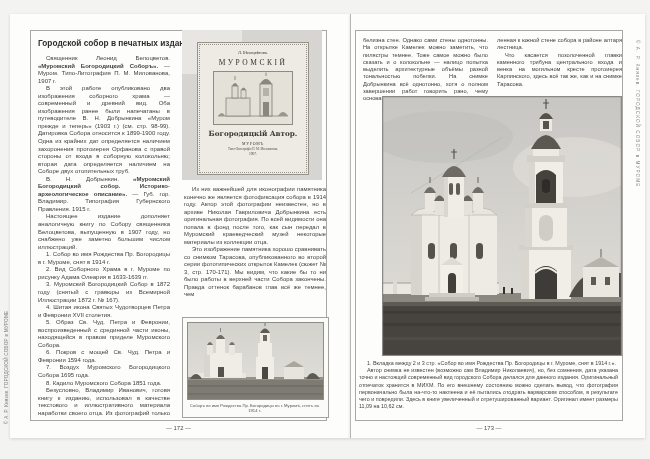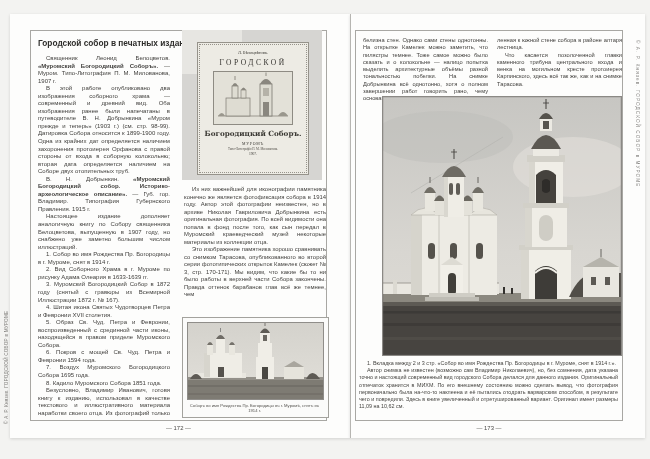--- a/index.html
+++ b/index.html
@@ -72,41 +72,41 @@
     <p>6. Покров с мощей Св. Чуд. Петра и Февронии 1594 года.</p>
     <p>7. Воздух Муромского Богородицкого Собора 1695 года.</p>
     <p>8. Кадило Муромского Собора 1851 года.</p>
     <p>Безусловно, Владимир Иванович, готовя книгу к изданию, использовал в качестве текстового и иллюстративного материала наработки своего отца. Из фотографий только одна повторяется — вид собора до реставрации в 1872 году из журнала «Всемирной Иллюстрации» — все остальные новые, нигде ранее не встречающиеся.</p>
   </div>
 
   <div id="cover-scan">
     <div class="tape"></div>
     <div id="cover">
       <div class="author">Л. Бѣлоцвѣтовъ.</div>
-      <div class="t1">ГОРОДСКОЙ</div>
+      <div class="t1">МУРОМСКІЙ</div>
       <div class="engr">
         <svg width="78" height="52" viewBox="0 0 78 52">
           <rect x="0" y="0" width="78" height="52" fill="#e3e1d8"></rect>
           <line x1="4" y1="44" x2="74" y2="44" stroke="#8a877f" stroke-width="0.8"></line>
           <rect x="12" y="26" width="24" height="18" fill="#dedcd2" stroke="#7c7971" stroke-width="0.7"></rect>
           <rect x="18" y="14" width="6" height="12" fill="#dedcd2" stroke="#7c7971" stroke-width="0.7"></rect>
           <path d="M18 14 Q21 8 24 14 Z" fill="#8a877f"></path>
           <line x1="21" y1="8" x2="21" y2="4" stroke="#6e6b63" stroke-width="0.7"></line>
           <rect x="27" y="18" width="5" height="8" fill="#dedcd2" stroke="#7c7971" stroke-width="0.6"></rect>
           <path d="M27 18 Q29.5 13 32 18 Z" fill="#8a877f"></path>
           <rect x="46" y="12" width="12" height="32" fill="#dedcd2" stroke="#7c7971" stroke-width="0.8"></rect>
           <rect x="49" y="30" width="6" height="14" fill="#8a877f"></rect>
           <rect x="49" y="16" width="6" height="8" fill="#b5b2a8"></rect>
           <path d="M46 12 Q52 2 58 12 Z" fill="#8a877f"></path>
           <line x1="52" y1="4" x2="52" y2="0.5" stroke="#6e6b63" stroke-width="0.7"></line>
           <path d="M4 44 Q8 38 11 44 Z" fill="#9a978d"></path>
           <path d="M64 44 Q69 36 74 44 Z" fill="#9a978d"></path>
         </svg>
       </div>
-      <div class="t2">Богородицкий Соборъ.</div>
+      <div class="t2">Богородицкій Автор.</div>
       <div class="city">МУРОМЪ</div>
       <div class="printer">Типо-Литографія П. М. Милованова.</div>
       <div class="year">1907.</div>
     </div>
   </div>
 
   <div class="txt" id="l-col2">
     <p>Из них важнейшей для иконографии памятника конечно же является фотофиксация собора в 1914 году. Автор этой фотографии неизвестен, но в архиве Николая Гавриловича Добрынкина есть оригинальная фотография. По всей видимости она попала в фонд после того, как сын передал в Муромский краеведческий музей некоторые материалы из коллекции отца.</p>
     <p>Это изображение памятника хорошо сравнивать со снимком Тарасова, опубликованного во второй серии фототипических открыток Камелек (сюжет № 3, стр. 170-171). Мы видим, что какие бы то ни было работы в верхней части Собора закончены. Правда оттенок барабанов глав всё же темнее, чем</p>
   </div>

